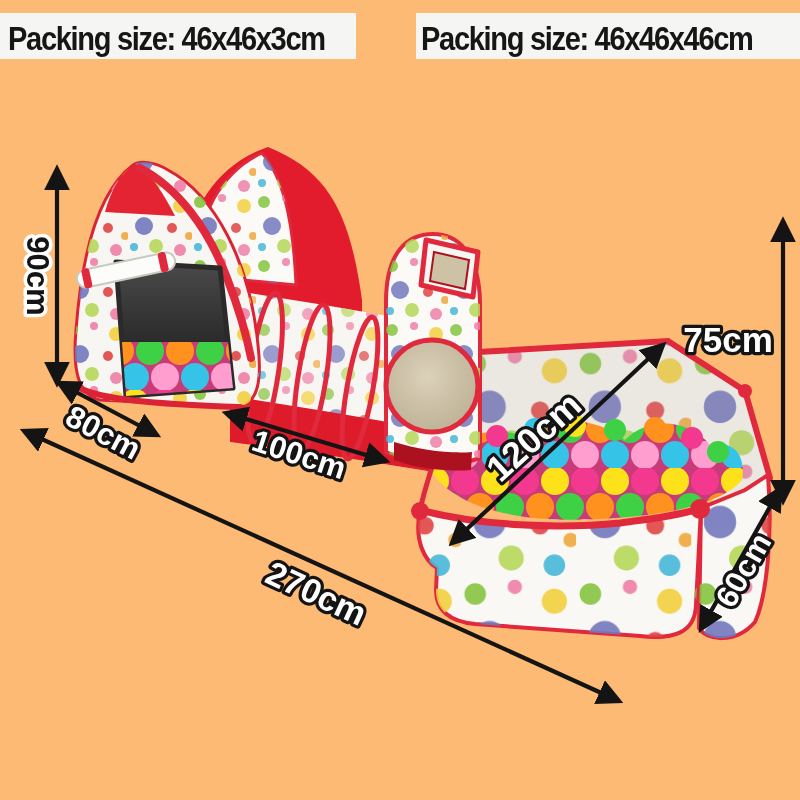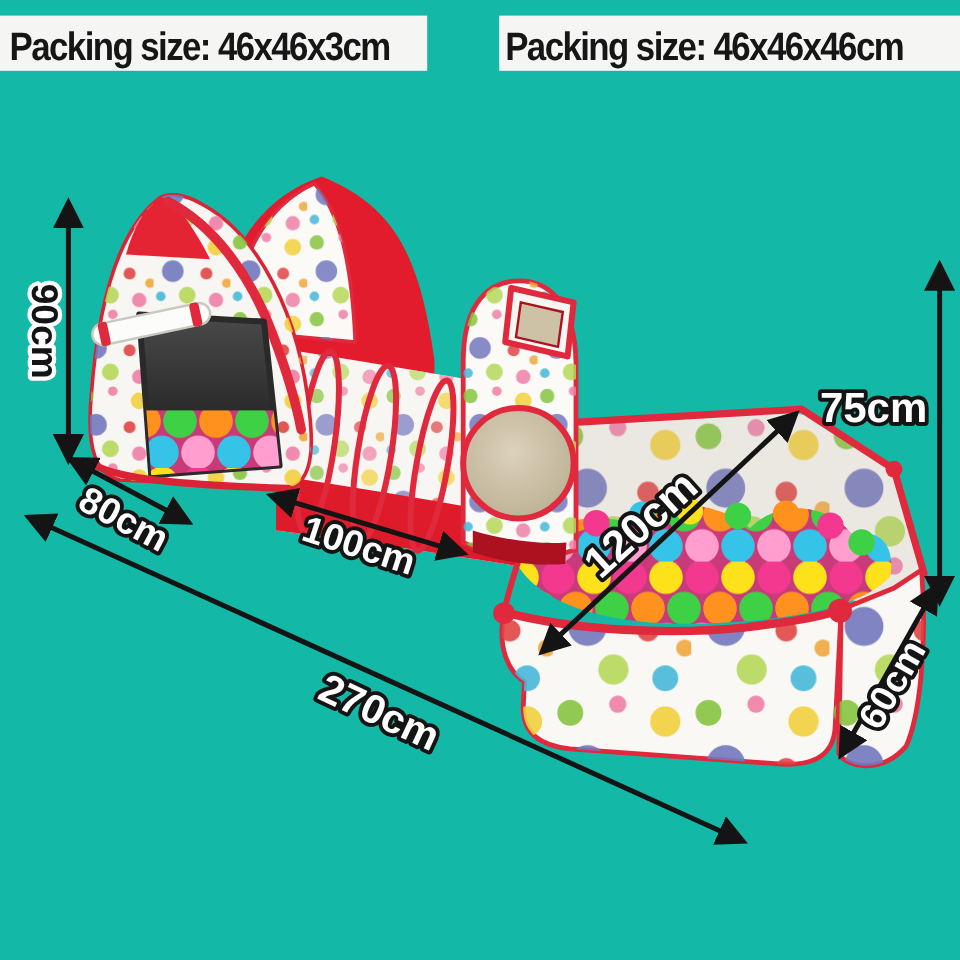--- a/index.html
+++ b/index.html
@@ -1,16 +1,16 @@
 <!DOCTYPE html>
 <html><head>
 <meta charset="utf-8">
 <style>
   html,body{margin:0;padding:0;background:#fff;}
-  .stage{position:relative;width:800px;height:800px;background:#14b8a6;overflow:hidden;
+  .stage{position:relative;width:800px;height:800px;background:#fdba74;overflow:hidden;
          font-family:"Liberation Sans",sans-serif;}
   .strip{position:absolute;height:46px;top:13px;background:#f5f5f3;}
   .strip.left{left:0;width:356px;}
   .strip.right{left:416px;width:384px;}
   .pack-label{position:absolute;top:19px;color:#161616;font-size:33px;font-weight:700;
               letter-spacing:-1.5px;white-space:nowrap;transform:scaleX(0.88);
               transform-origin:left center;line-height:40px;}
   .pack-label.l1{left:8px;}
   .pack-label.l2{left:421px;}
   svg.art{position:absolute;left:0;top:0;width:800px;height:800px;}

